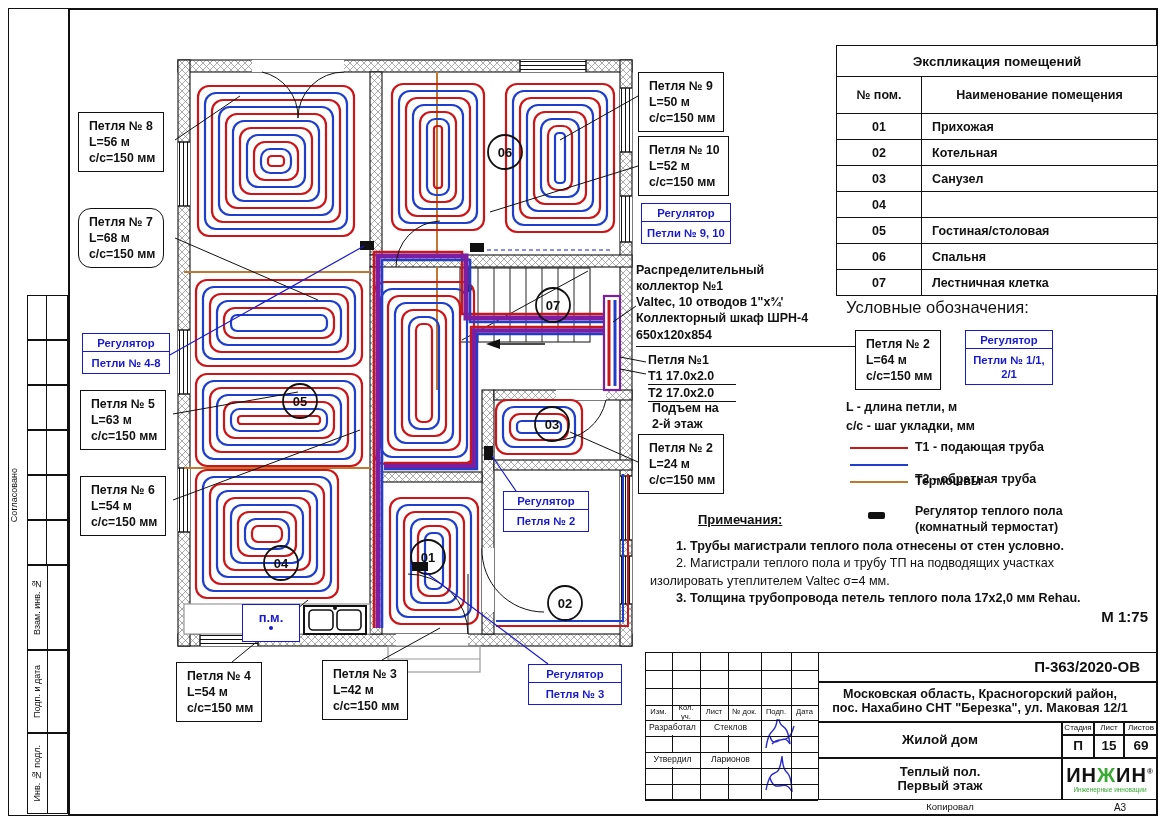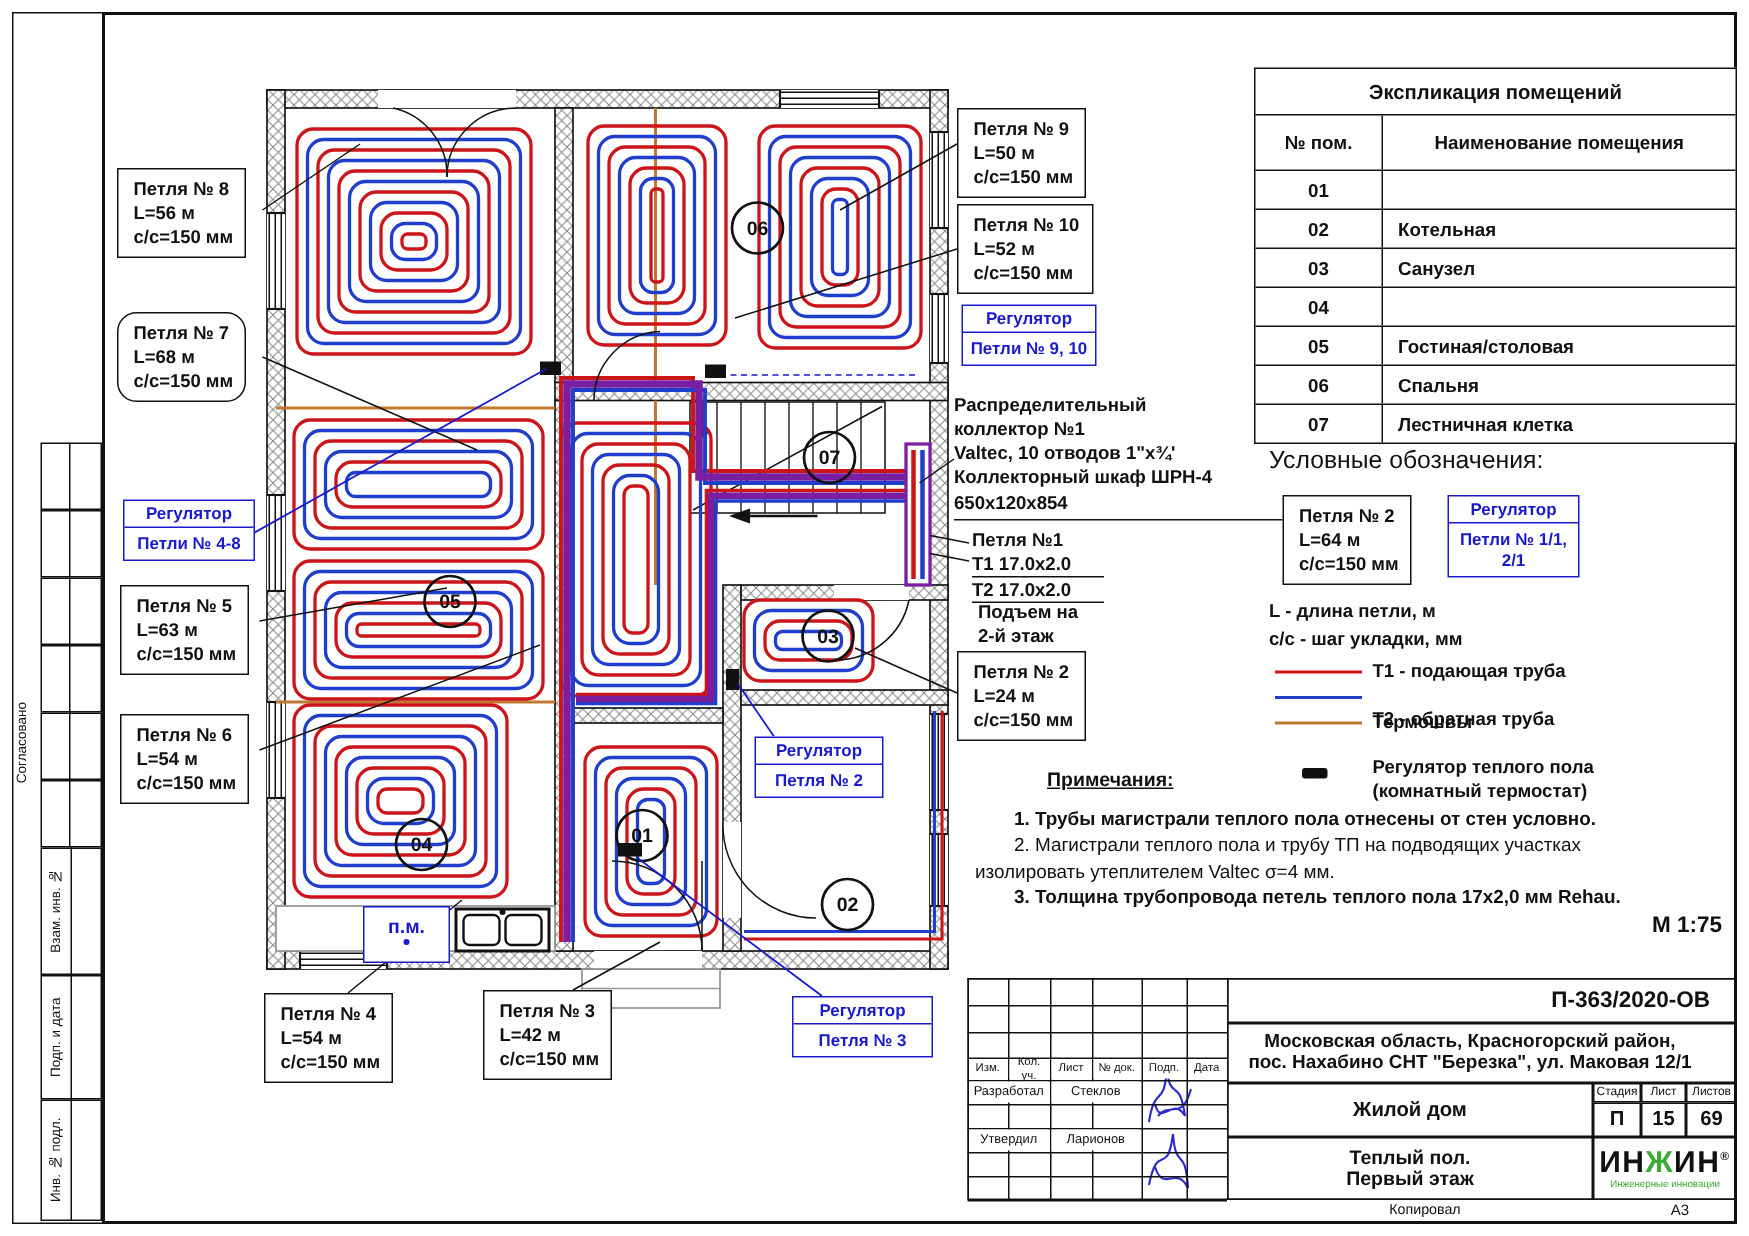--- a/index.html
+++ b/index.html
@@ -353,20 +353,21 @@
 
   <div class="abs" id="room-table">
     <div class="t-title">Экспликация помещений</div>
     <div class="t-row t-head">
       <div class="t-c1">№ пом.</div>
       <div class="t-c2">Наименование помещения</div>
     </div>
     <div id="t-rows">
         <div class="t-row">
           <div class="t-c1">01</div>
+          <div class="t-c2">Прихожая</div>
         </div>
         <div class="t-row">
           <div class="t-c1">02</div>
           <div class="t-c2">Котельная</div>
         </div>
         <div class="t-row">
           <div class="t-c1">03</div>
           <div class="t-c2">Санузел</div>
         </div>
         <div class="t-row">

